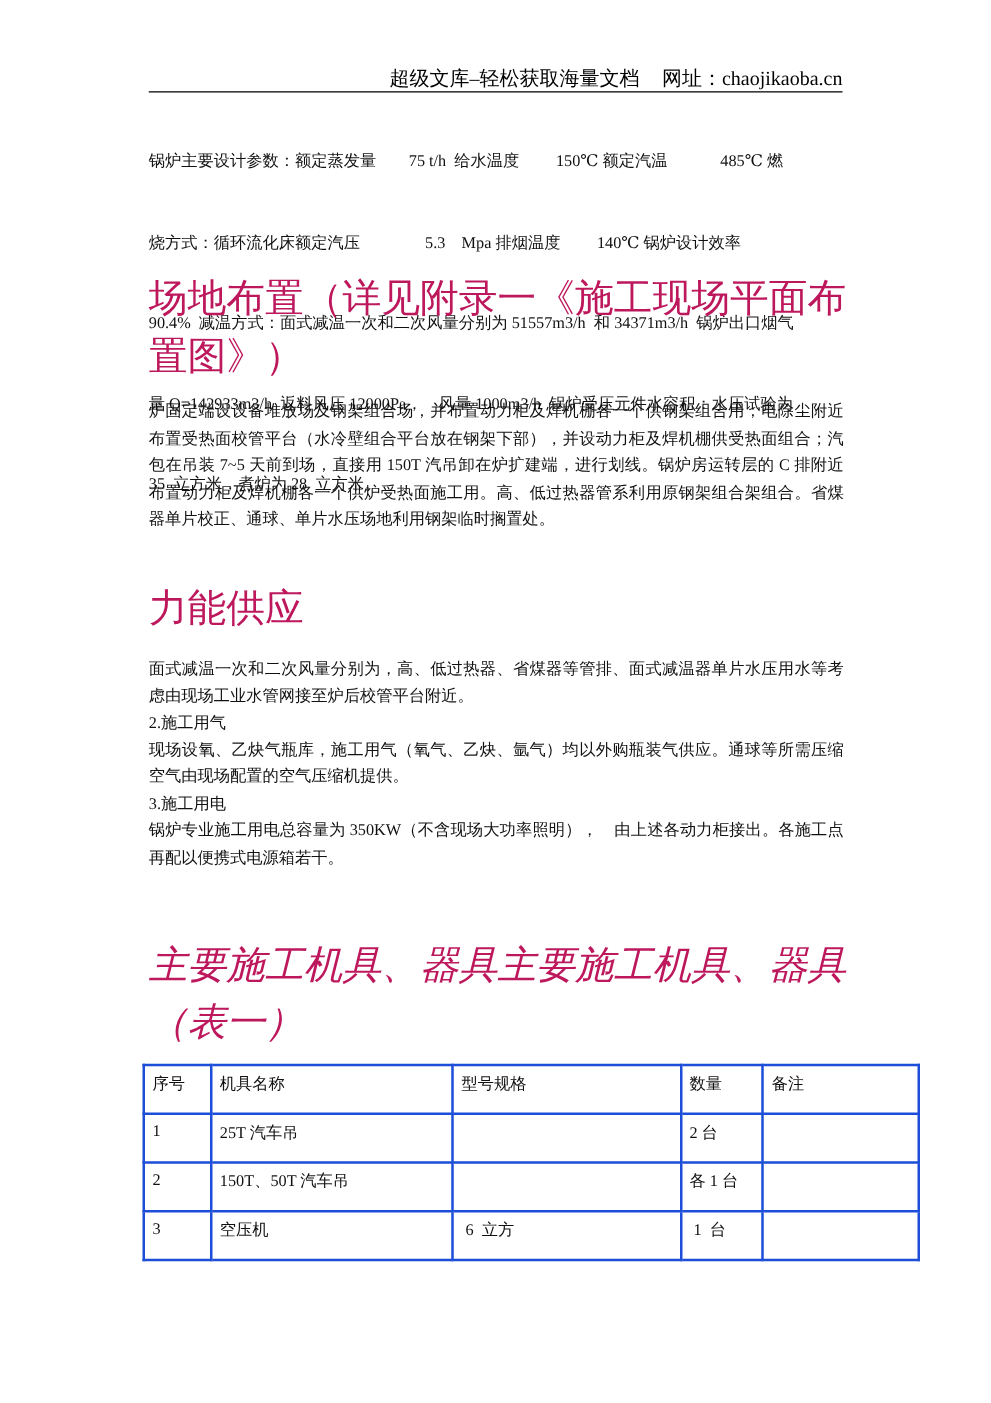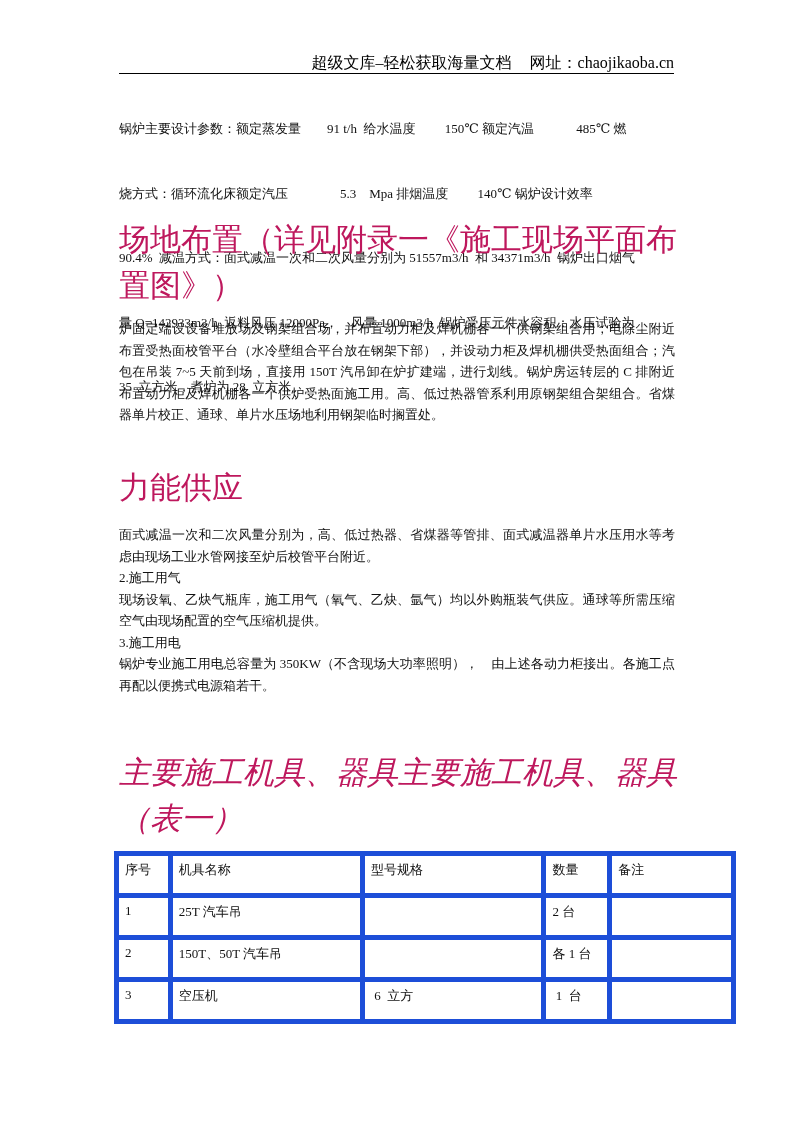--- a/index.html
+++ b/index.html
@@ -9,32 +9,32 @@
             font-size: 16px; color: #000000; }
   .header .site { margin-left: 18px; }
   .header-rule { position: absolute; left: 119px; top: 73px; width: 555px; height: 1px; background: #000; }
   .para { position: absolute; left: 119px; width: 556px; font-size: 13px; line-height: 21.5px;
           text-align: justify; color: #111; }
   .para p { margin: 0; }
   .h1 { position: absolute; left: 119px; width: 560px; font-family: "DejaVu Sans", "Liberation Sans", sans-serif;
         font-size: 31px; line-height: 46px; color: #be185d; font-weight: normal; margin: 0; }
   table.tools { position: absolute; left: 114px; top: 851px; width: 622px; border-collapse: collapse;
                 font-size: 13px; }
-  table.tools td { border: 5px solid #1d4ed8; vertical-align: top; padding: 5px 6px; height: 27px; }
+  table.tools td { border: 2px solid #1d4ed8; vertical-align: top; padding: 5px 6px; height: 27px; }
 </style>
 </head>
 <body>
 
 <div class="header">
   <span>超级文库–轻松获取海量文档</span><span class="site">网址：chaojikaoba.cn</span>
 </div>
 <div class="header-rule"></div>
 
 <div class="para" style="top:75px; text-align:left; white-space:pre;">
-  <p>锅炉主要设计参数：额定蒸发量　　91 t/h  给水温度　　 150℃ 额定汽温　　　 485℃ 燃</p>
+  <p>锅炉主要设计参数：额定蒸发量　　75 t/h  给水温度　　 150℃ 额定汽温　　　 485℃ 燃</p>
   <p>烧方式：循环流化床额定汽压　　　　5.3　Mpa 排烟温度　　 140℃ 锅炉设计效率</p>
   <p>90.4%  减温方式：面式减温一次和二次风量分别为 51557m3/h  和 34371m3/h  锅炉出口烟气</p>
   <p>量 Q=142933m3/h  返料风压 12000Pa，　风量 1000m3/h  锅炉受压元件水容积：水压试验为</p>
   <p>35  立方米，煮炉为 28  立方米。</p>
 </div>
 
 <h1 class="h1" style="top:216px;">场地布置（详见附录一《施工现场平面布置图》）</h1>
 
 <div class="para" style="top:318px;">
   <p>炉固定端设设备堆放场及钢架组合场，并布置动力柜及焊机棚各一个供钢架组合用；电除尘附近布置受热面校管平台（水冷壁组合平台放在钢架下部），并设动力柜及焊机棚供受热面组合；汽包在吊装 7~5  天前到场，直接用 150T  汽吊卸在炉扩建端，进行划线。锅炉房运转层的 C  排附近布置动力柜及焊机棚各一个供炉受热面施工用。高、低过热器管系利用原钢架组合架组合。省煤器单片校正、通球、单片水压场地利用钢架临时搁置处。</p>

